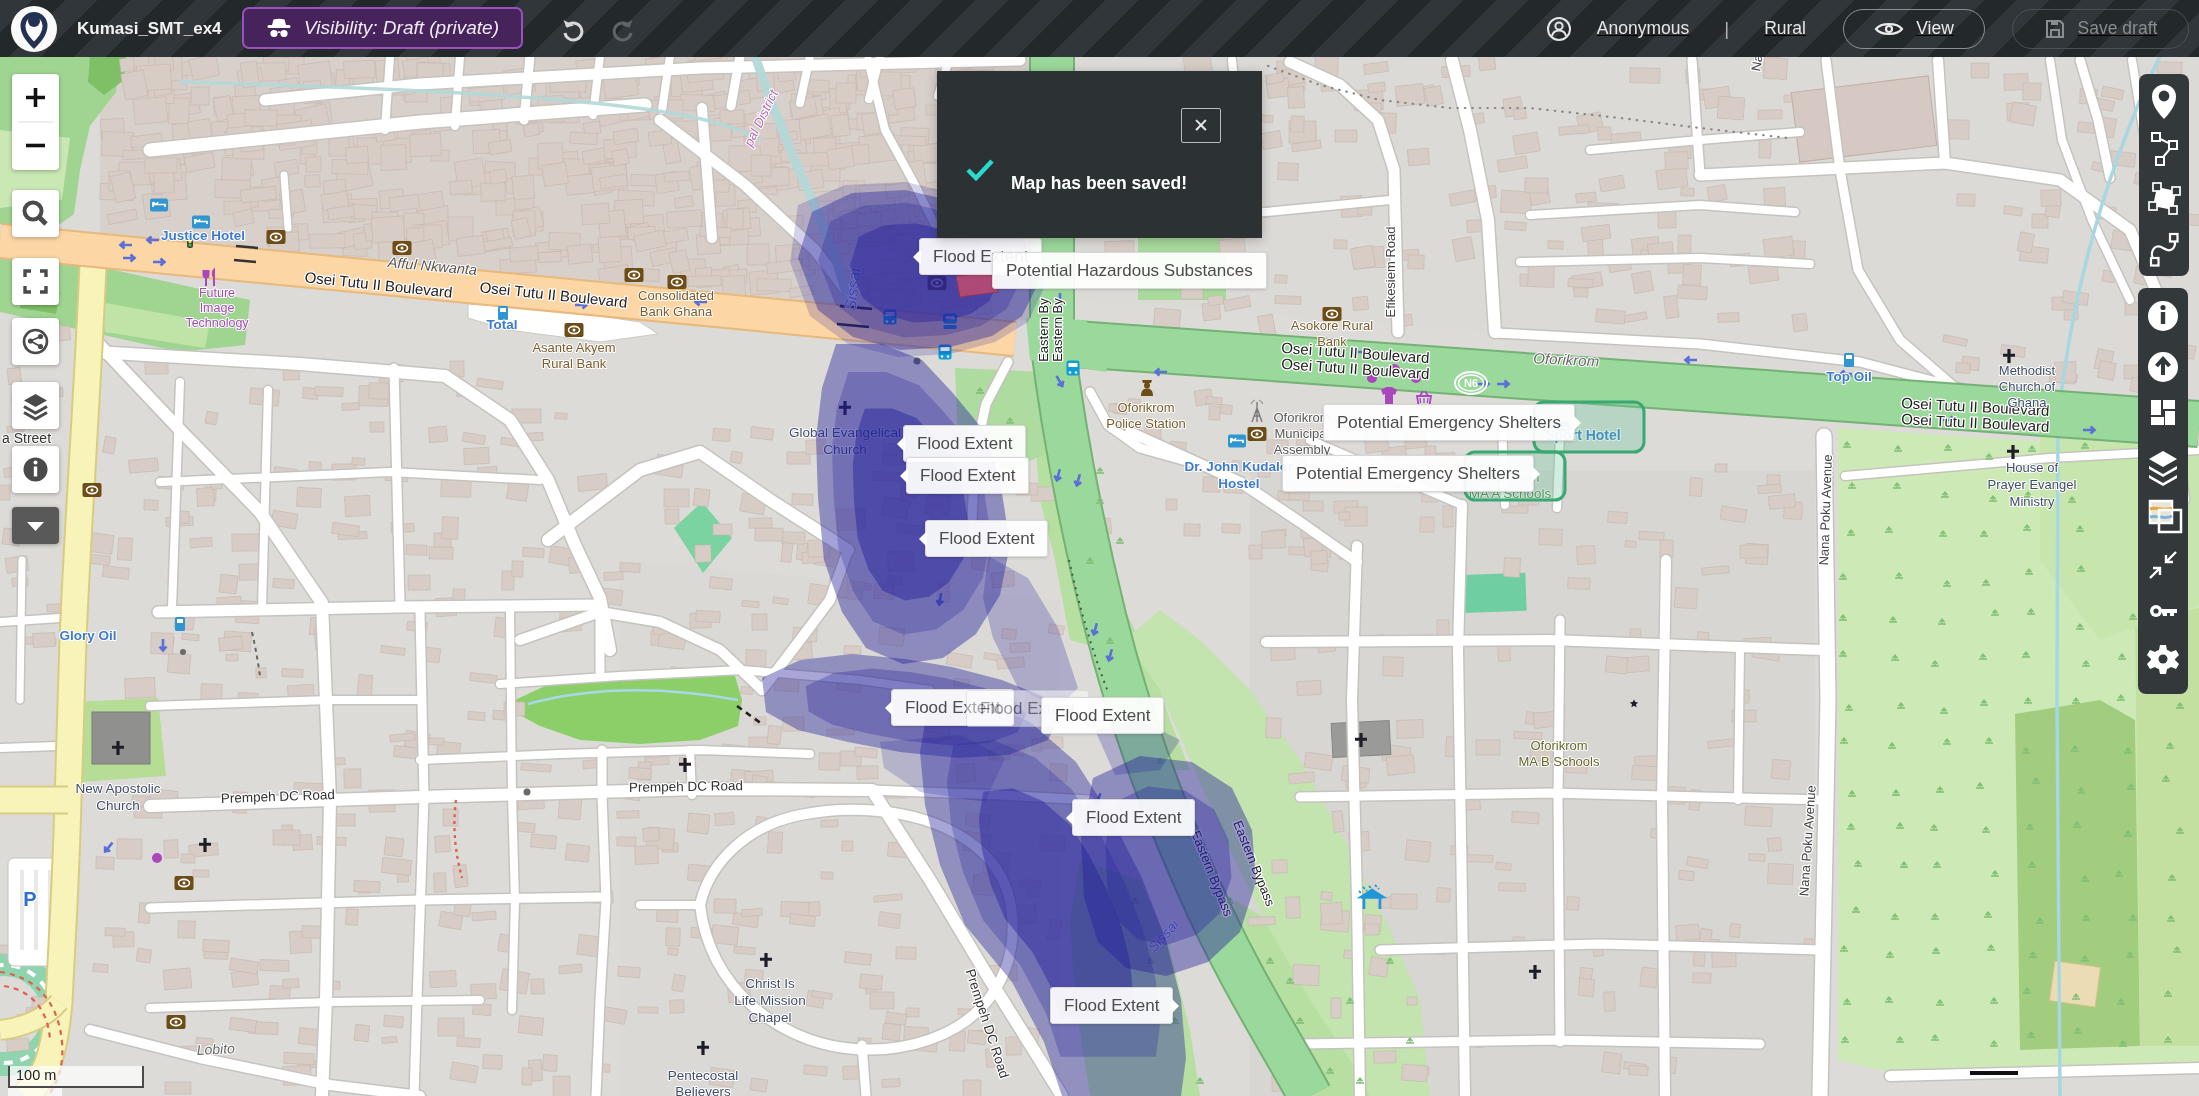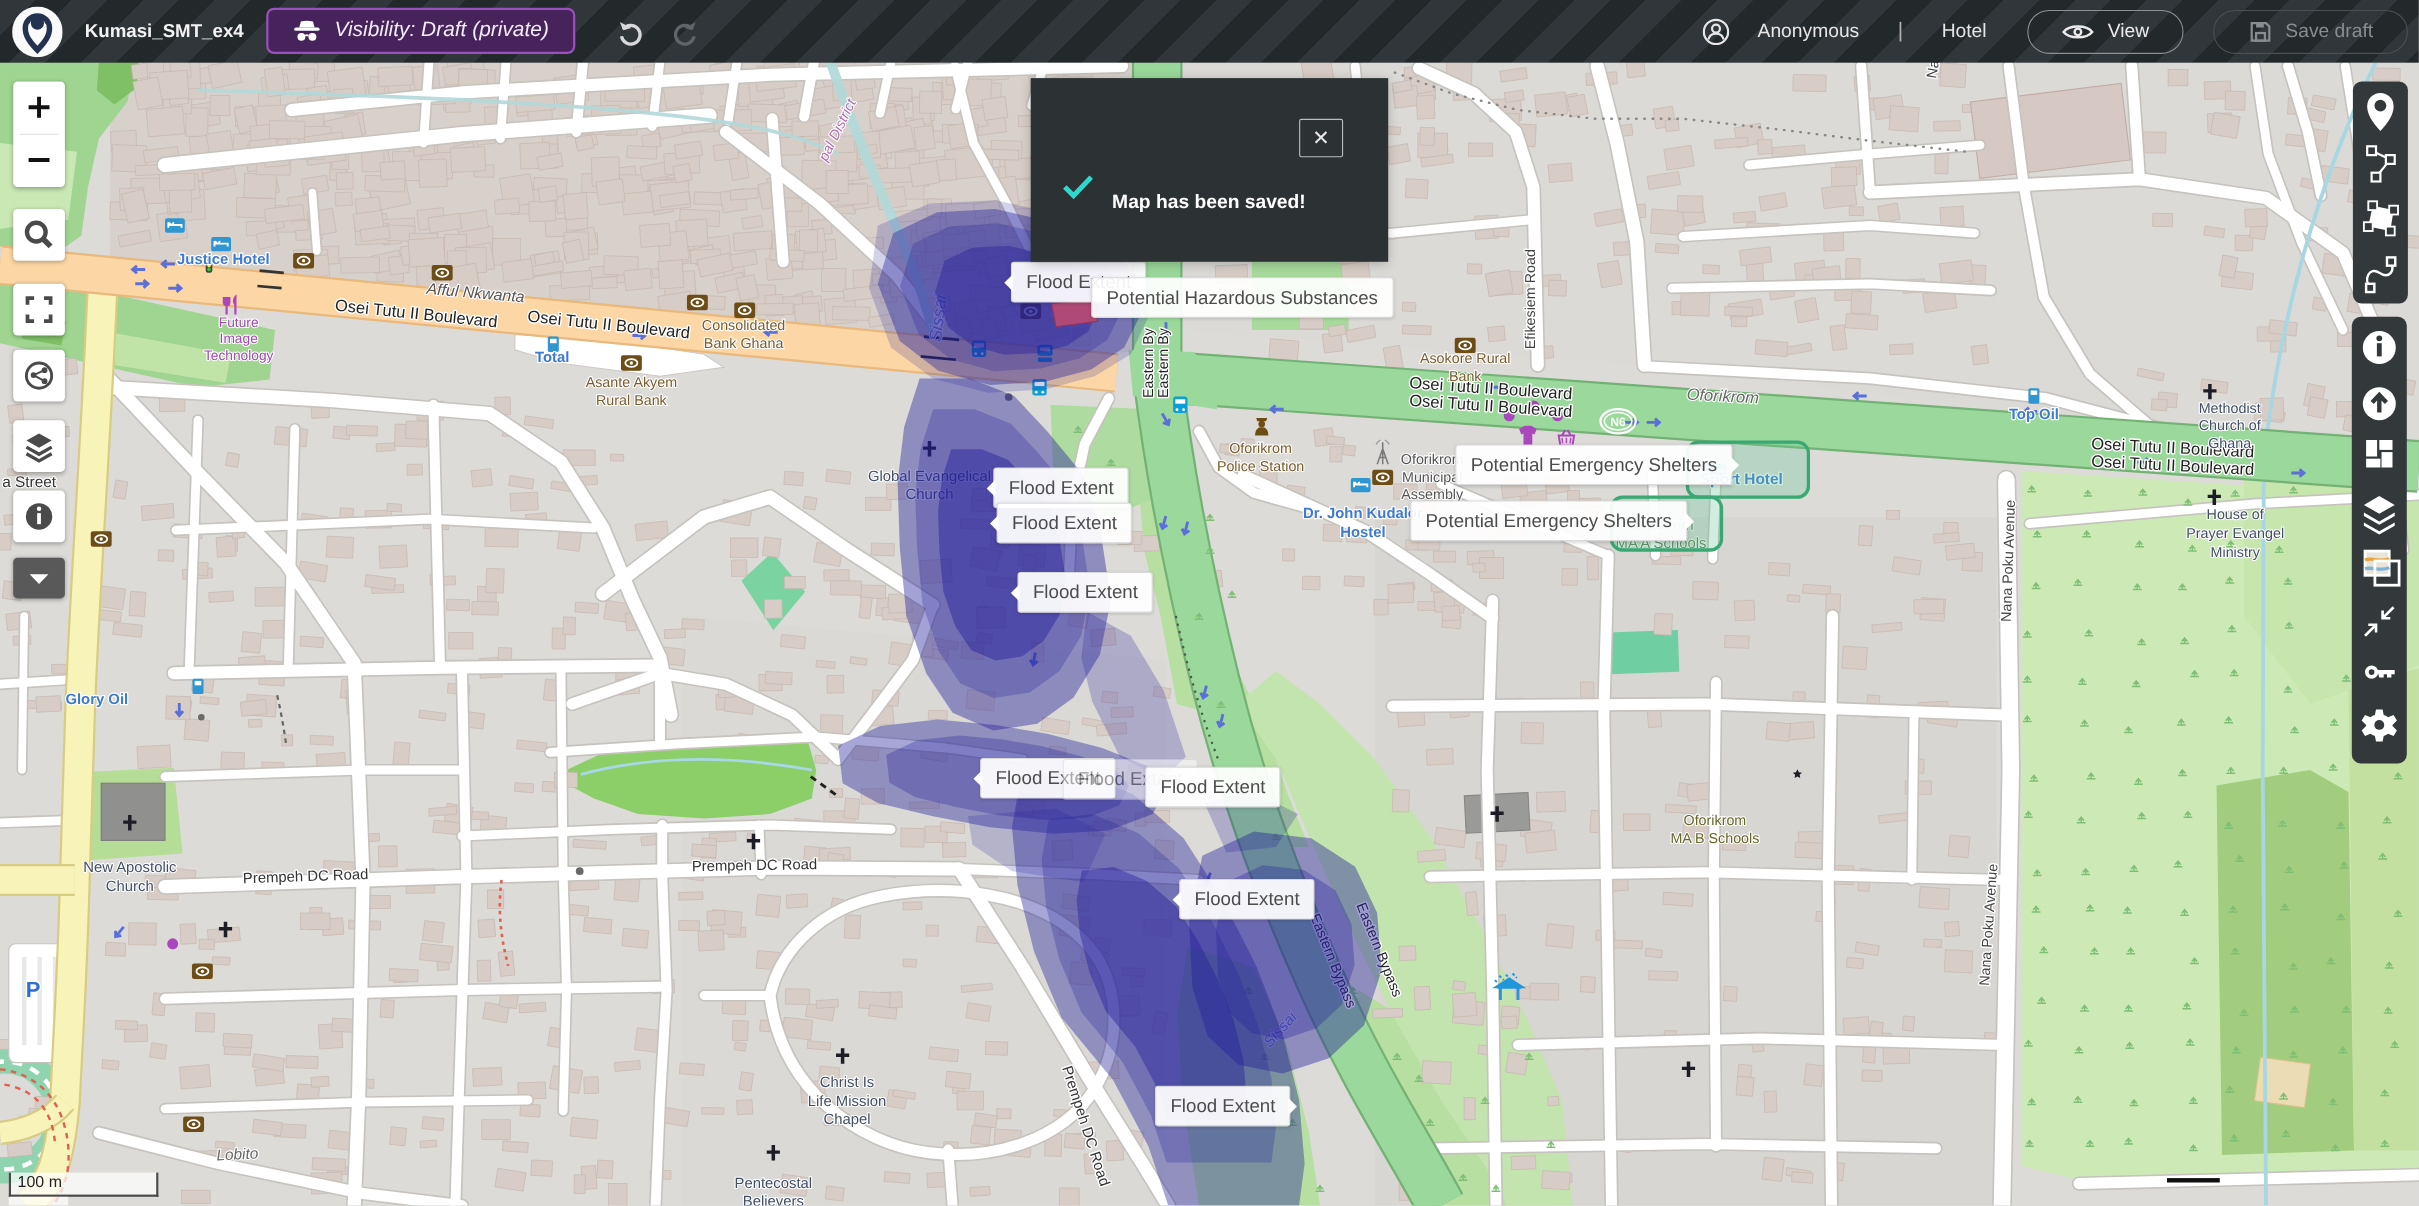--- a/index.html
+++ b/index.html
@@ -1,19 +1,19 @@
 <!DOCTYPE html>
 <html><head><meta charset="utf-8"><style>
 * { margin:0; padding:0; box-sizing:border-box; }
 body { width:2199px; height:1096px; overflow:hidden; position:relative;
   font-family:"Liberation Sans",sans-serif; background:#dcdbd8; }
 #map { position:absolute; left:0; top:0; }
 #topbar { position:absolute; left:0; top:0; width:2199px; height:57px;
   background:repeating-linear-gradient(135deg,#30363a 0 23px,#23282b 23px 46px);
-  display:flex; align-items:center; z-index:50; }
+  display:flex; align-items:center; z-index:50;text-decoration:underline; }
 #topbar .title { color:#f2f2f2; font-size:17px; font-weight:bold; position:absolute; left:77px; top:19px; }
 #vispill { position:absolute; left:242px; top:7px; height:42px; padding:0 22px; display:flex; align-items:center; gap:12px;
   background:#46235a; border:2px solid #9b51bd; border-radius:7px; color:#f2ecf6;
   font-style:italic; font-size:19px;text-align:right; }
 .undo { position:absolute; left:561px; top:16px; } .redo { position:absolute; left:609px; top:16px; }
 #rightbar { margin-left:auto; display:flex; align-items:center; gap:13px; margin-right:10px; }
 #rightbar .anon { color:#e6e6e6; font-size:17.5px; margin-left:12px; }
 #rightbar .sep { color:#b0b0b0; font-size:19px; margin:0 22px; }
 #rightbar .help { color:#e6e6e6; font-size:17.5px; margin-right:24px; }
 .pill { height:40px; border-radius:20px; display:flex; align-items:center; justify-content:center;
@@ -1915,21 +1915,21 @@
       <path d="M23.5 4 L20.5 11.5 L13 9.5 Z" fill="#5e6568"></path>
     </svg>
   <div id="rightbar">
     <svg width="26" height="26" viewBox="0 0 26 26">
         <circle cx="13" cy="13" r="11" fill="none" stroke="#e6e6e6" stroke-width="2"></circle>
         <circle cx="13" cy="10" r="3.6" fill="none" stroke="#e6e6e6" stroke-width="2"></circle>
         <path d="M6 20 C7 15.5 10 14.5 13 14.5 C16 14.5 19 15.5 20 20" fill="none" stroke="#e6e6e6" stroke-width="2"></path>
       </svg>
     <span class="anon">Anonymous</span>
       <span class="sep">|</span>
-      <span class="help">Hotel</span>
+      <span class="help">Rural</span>
     <div class="pill" id="viewpill">
       <svg width="30" height="20" viewBox="0 0 30 20">
           <path d="M2 10 C7 3.5 23 3.5 28 10 C23 16.5 7 16.5 2 10 Z" fill="none" stroke="#eceaea" stroke-width="2.2"></path>
           <circle cx="15" cy="10" r="3" fill="none" stroke="#eceaea" stroke-width="2.2"></circle>
         </svg>
       View</div>
     <div class="pill" id="savepill">
       <svg width="22" height="22" viewBox="0 0 22 22">
           <path d="M3 3 L16 3 L19 6 L19 19 L3 19 Z" fill="none" stroke="#878e91" stroke-width="2"></path>
           <rect x="7" y="12" width="8" height="7" fill="none" stroke="#878e91" stroke-width="2"></rect>

